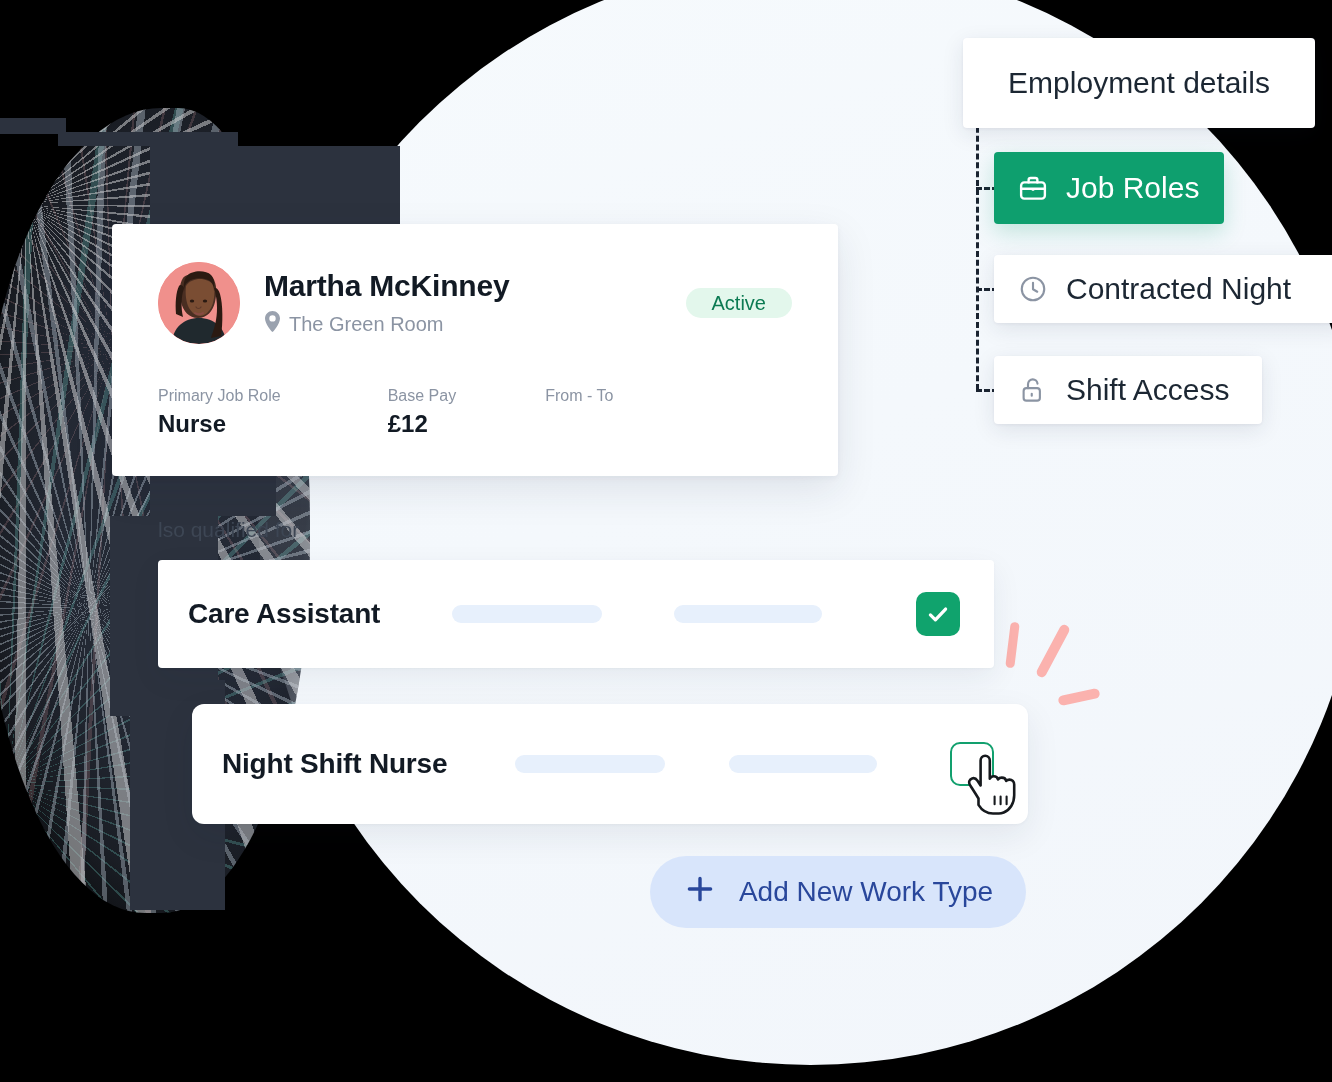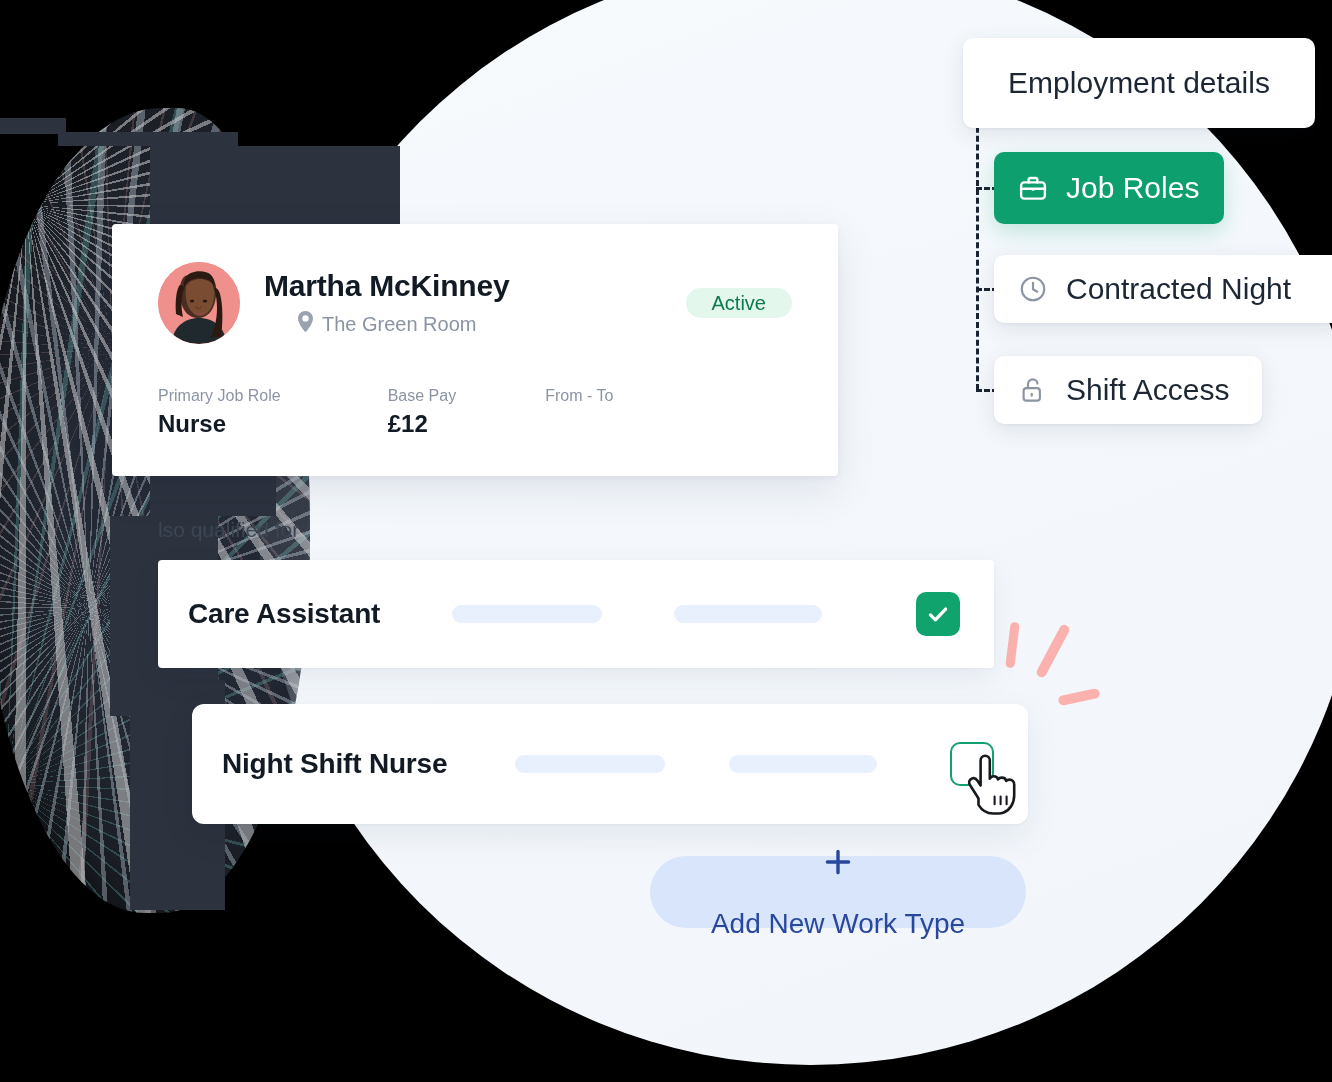--- a/index.html
+++ b/index.html
@@ -103,21 +103,21 @@
   .tree-h-2 { left: 976px; top: 288px; }
   .tree-h-3 { left: 976px; top: 389px; }
 
   
   .menu-card {
     position: absolute;
     display: flex;
     align-items: center;
     gap: 18px;
     background: #ffffff;
-    border-radius: 10px;
+    border-radius: 4px;
     box-shadow: 0 6px 22px rgba(26,42,66,0.10), 0 1px 3px rgba(26,42,66,0.06);
     font-size: 30px;
     color: #1c2733;
     box-sizing: border-box;
   }
 
   .card-employment {
     left: 963px;
     top: 38px;
     width: 352px;
@@ -194,21 +194,20 @@
     letter-spacing: -0.2px;
     line-height: 1.1;
   }
   .profile-loc {
     display: flex;
     align-items: center;
     gap: 8px;
     margin-top: 9px;
     font-size: 20px;
     color: #8b94a3;
-    justify-content: center;
   }
 
   .status-badge {
     margin-left: auto;
     background: #e3f7ec;
     color: #0b7a52;
     font-size: 20px;
     border-radius: 999px;
     padding: 5px 26px;
     line-height: 1;
@@ -316,21 +315,20 @@
     align-items: center;
     justify-content: center;
     gap: 22px;
     color: #29479b;
     font-size: 28px;
     font-weight: 500;
     border: none;
     font-family: "Liberation Sans", sans-serif;
     padding: 0;
     cursor: pointer;
-    flex-direction: column;
   }
 </style>
 </head>
 <body>
 
 <div id="stage">
 
   <div class="bg-circle"></div>
 
   <div class="noise-blob"></div>

